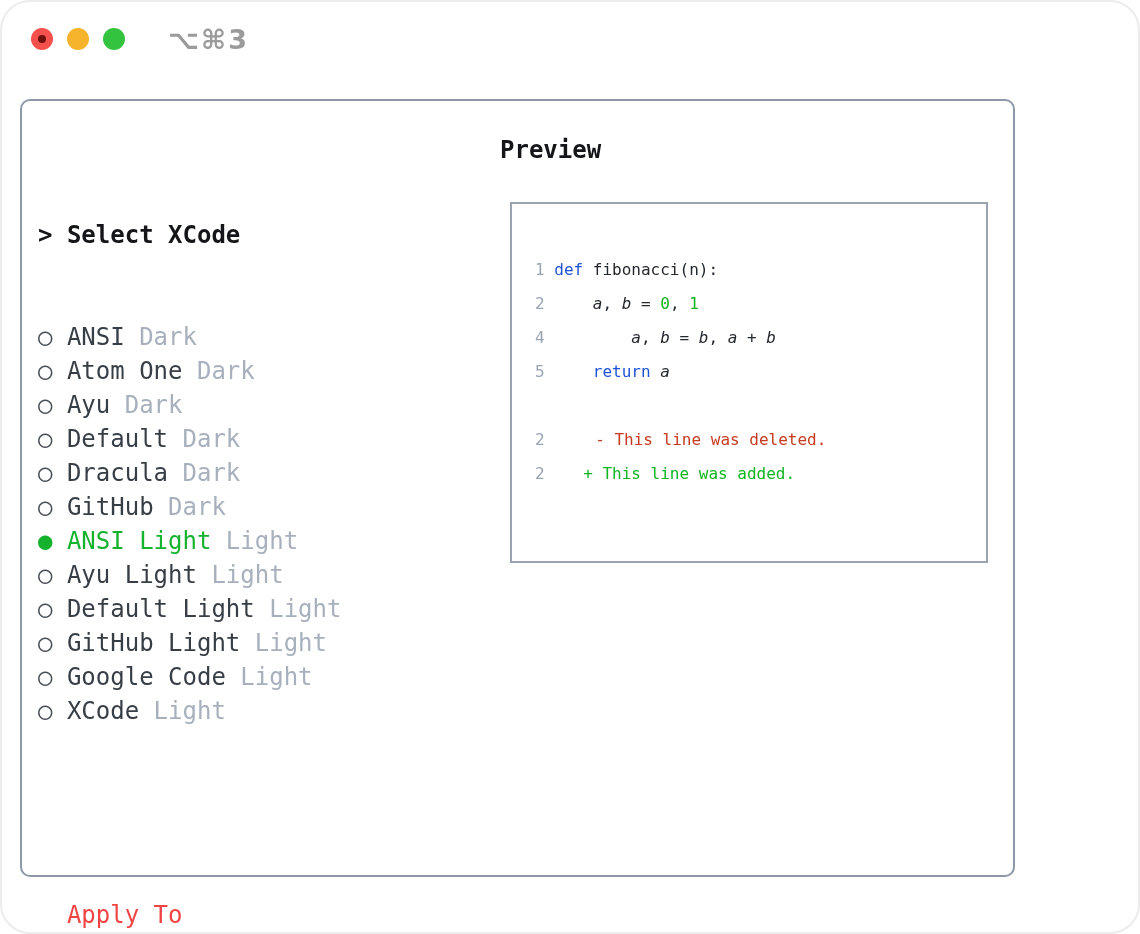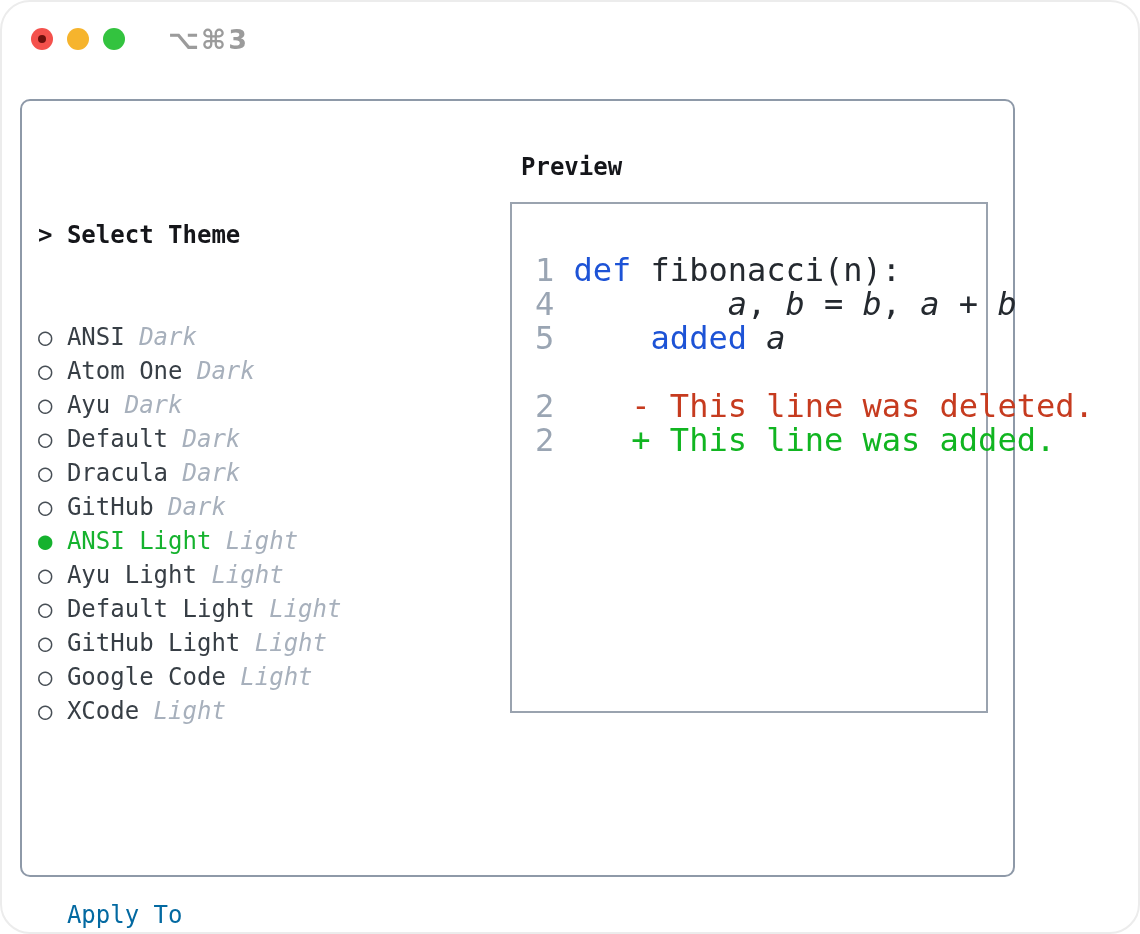--- a/index.html
+++ b/index.html
@@ -35,73 +35,74 @@
 
   
   .left{position:absolute;left:16px;top:49px;width:440px;
         font-size:24px;line-height:34px;white-space:pre;color:var(--c-item-text);}
   .row{height:34px;}
   .cursor{display:inline-block;width:2ch;font-weight:bold;color:#15161a;}
   .list-title{font-weight:bold;color:#15161a;}
   .marker{color:#474e55;}
   .row.selected .marker{color:var(--c-selected-green);}
   .row.selected .name{color:var(--c-selected-green);margin-top:17px;}
-  .variant{color:var(--c-muted);font-style:italic;}
+  .variant{color:var(--c-muted);}
   .spacer{height:34px;}
-  .apply-header{height:34px;padding-left:2ch;color:#0369a1;}
+  .apply-header{height:34px;padding-left:2ch;color:#ef4444;}
 
   
-  .preview-title{position:absolute;left:478px;top:49px;font-size:24px;
-                 line-height:34px;font-weight:bold;color:#15161a;margin-left:21px;}
-  .preview-box{position:absolute;left:488px;top:101px;width:478px;height:511px;
+  .preview-title{position:absolute;left:478px;top:32px;font-size:24px;
+                 line-height:34px;font-weight:bold;color:#15161a;}
+  .preview-box{position:absolute;left:488px;top:101px;width:478px;height:361px;
                border:2px solid var(--c-box-border);background:#fff;
-               padding:49px 0 12px 23px;font-size:32px;line-height:34px;}
+               padding:49px 0 12px 23px;font-size:16px;line-height:34px;}
   .code-line{min-height:34px;white-space:pre;color:var(--c-plain);}
   .ln{display:inline-block;width:2ch;color:var(--c-line-number);}
   .tok-keyword{color:var(--c-keyword);}
   .tok-builtin{color:var(--c-builtin);font-style:italic;}
   .tok-number{color:var(--c-number);}
   .tok-plain{color:var(--c-plain);}
   .tok-variable{color:var(--c-plain);font-style:italic;}
   .tok-context{color:var(--c-context);}
-  .tok-deleted{color:var(--c-deleted);}
+  .tok-deleted{color:var(--c-deleted);margin-left:12px;}
   .tok-added{color:var(--c-added);margin-top:24px;}
 </style>
 </head>
 <body>
 
 <div class="window">
 
   <div class="titlebar">
     <span class="light red">
         <span class="dot"></span>
       </span>
     <span class="light yellow"></span>
     <span class="light green"></span>
     <span class="shortcut">⌥⌘3</span>
   </div>
 
   <div class="panel">
 
     <div class="left">
-      <div class="row"><span class="cursor">&gt;</span><span class="list-title">Select Theme</span></div>
+      <div class="row"><span class="cursor">&gt;</span><span class="list-title">Select XCode</span></div>
       <div id="theme-list"><div class="row"><span class="marker">○ </span><span class="name">ANSI</span><span class="variant"> Dark</span></div><div class="row"><span class="marker">○ </span><span class="name">Atom One</span><span class="variant"> Dark</span></div><div class="row"><span class="marker">○ </span><span class="name">Ayu</span><span class="variant"> Dark</span></div><div class="row"><span class="marker">○ </span><span class="name">Default</span><span class="variant"> Dark</span></div><div class="row"><span class="marker">○ </span><span class="name">Dracula</span><span class="variant"> Dark</span></div><div class="row"><span class="marker">○ </span><span class="name">GitHub</span><span class="variant"> Dark</span></div><div class="row selected"><span class="marker">● </span><span class="name">ANSI Light</span><span class="variant"> Light</span></div><div class="row"><span class="marker">○ </span><span class="name">Ayu Light</span><span class="variant"> Light</span></div><div class="row"><span class="marker">○ </span><span class="name">Default Light</span><span class="variant"> Light</span></div><div class="row"><span class="marker">○ </span><span class="name">GitHub Light</span><span class="variant"> Light</span></div><div class="row"><span class="marker">○ </span><span class="name">Google Code</span><span class="variant"> Light</span></div><div class="row"><span class="marker">○ </span><span class="name">XCode</span><span class="variant"> Light</span></div></div>
       <div class="spacer"></div>
       <div class="apply-header">Apply To</div>
       
       
       
     </div>
 
     <div class="preview-title">Preview</div>
     <div class="preview-box">
       <div id="code-lines">
           <div class="code-line"><span class="ln">1</span><span class="tok-keyword">def</span><span class="tok-plain"> fibonacci(n):</span></div>
+          <div class="code-line"><span class="ln">2</span><span class="tok-plain">    </span><span class="tok-variable">a</span><span class="tok-plain">, </span><span class="tok-variable">b</span><span class="tok-plain"> = </span><span class="tok-number">0</span><span class="tok-plain">, </span><span class="tok-number">1</span></div>
           <div class="code-line"><span class="ln">4</span><span class="tok-plain">        </span><span class="tok-variable">a</span><span class="tok-plain">, </span><span class="tok-variable">b</span><span class="tok-plain"> = </span><span class="tok-variable">b</span><span class="tok-plain">, </span><span class="tok-variable">a</span><span class="tok-plain"> + </span><span class="tok-variable">b</span></div>
-          <div class="code-line"><span class="ln">5</span><span class="tok-plain">    </span><span class="tok-keyword">added</span><span class="tok-plain"> </span><span class="tok-variable">a</span></div>
+          <div class="code-line"><span class="ln">5</span><span class="tok-plain">    </span><span class="tok-keyword">return</span><span class="tok-plain"> </span><span class="tok-variable">a</span></div>
           <div class="code-line"><span class="ln"></span></div>
           <div class="code-line"><span class="ln">2</span><span class="tok-plain">   </span><span class="tok-deleted">- This line was deleted.</span></div>
           <div class="code-line"><span class="ln">2</span><span class="tok-plain">   </span><span class="tok-added">+ This line was added.</span></div>
         </div>
     </div>
 
   </div>
 </div>
 
 </body></html>

